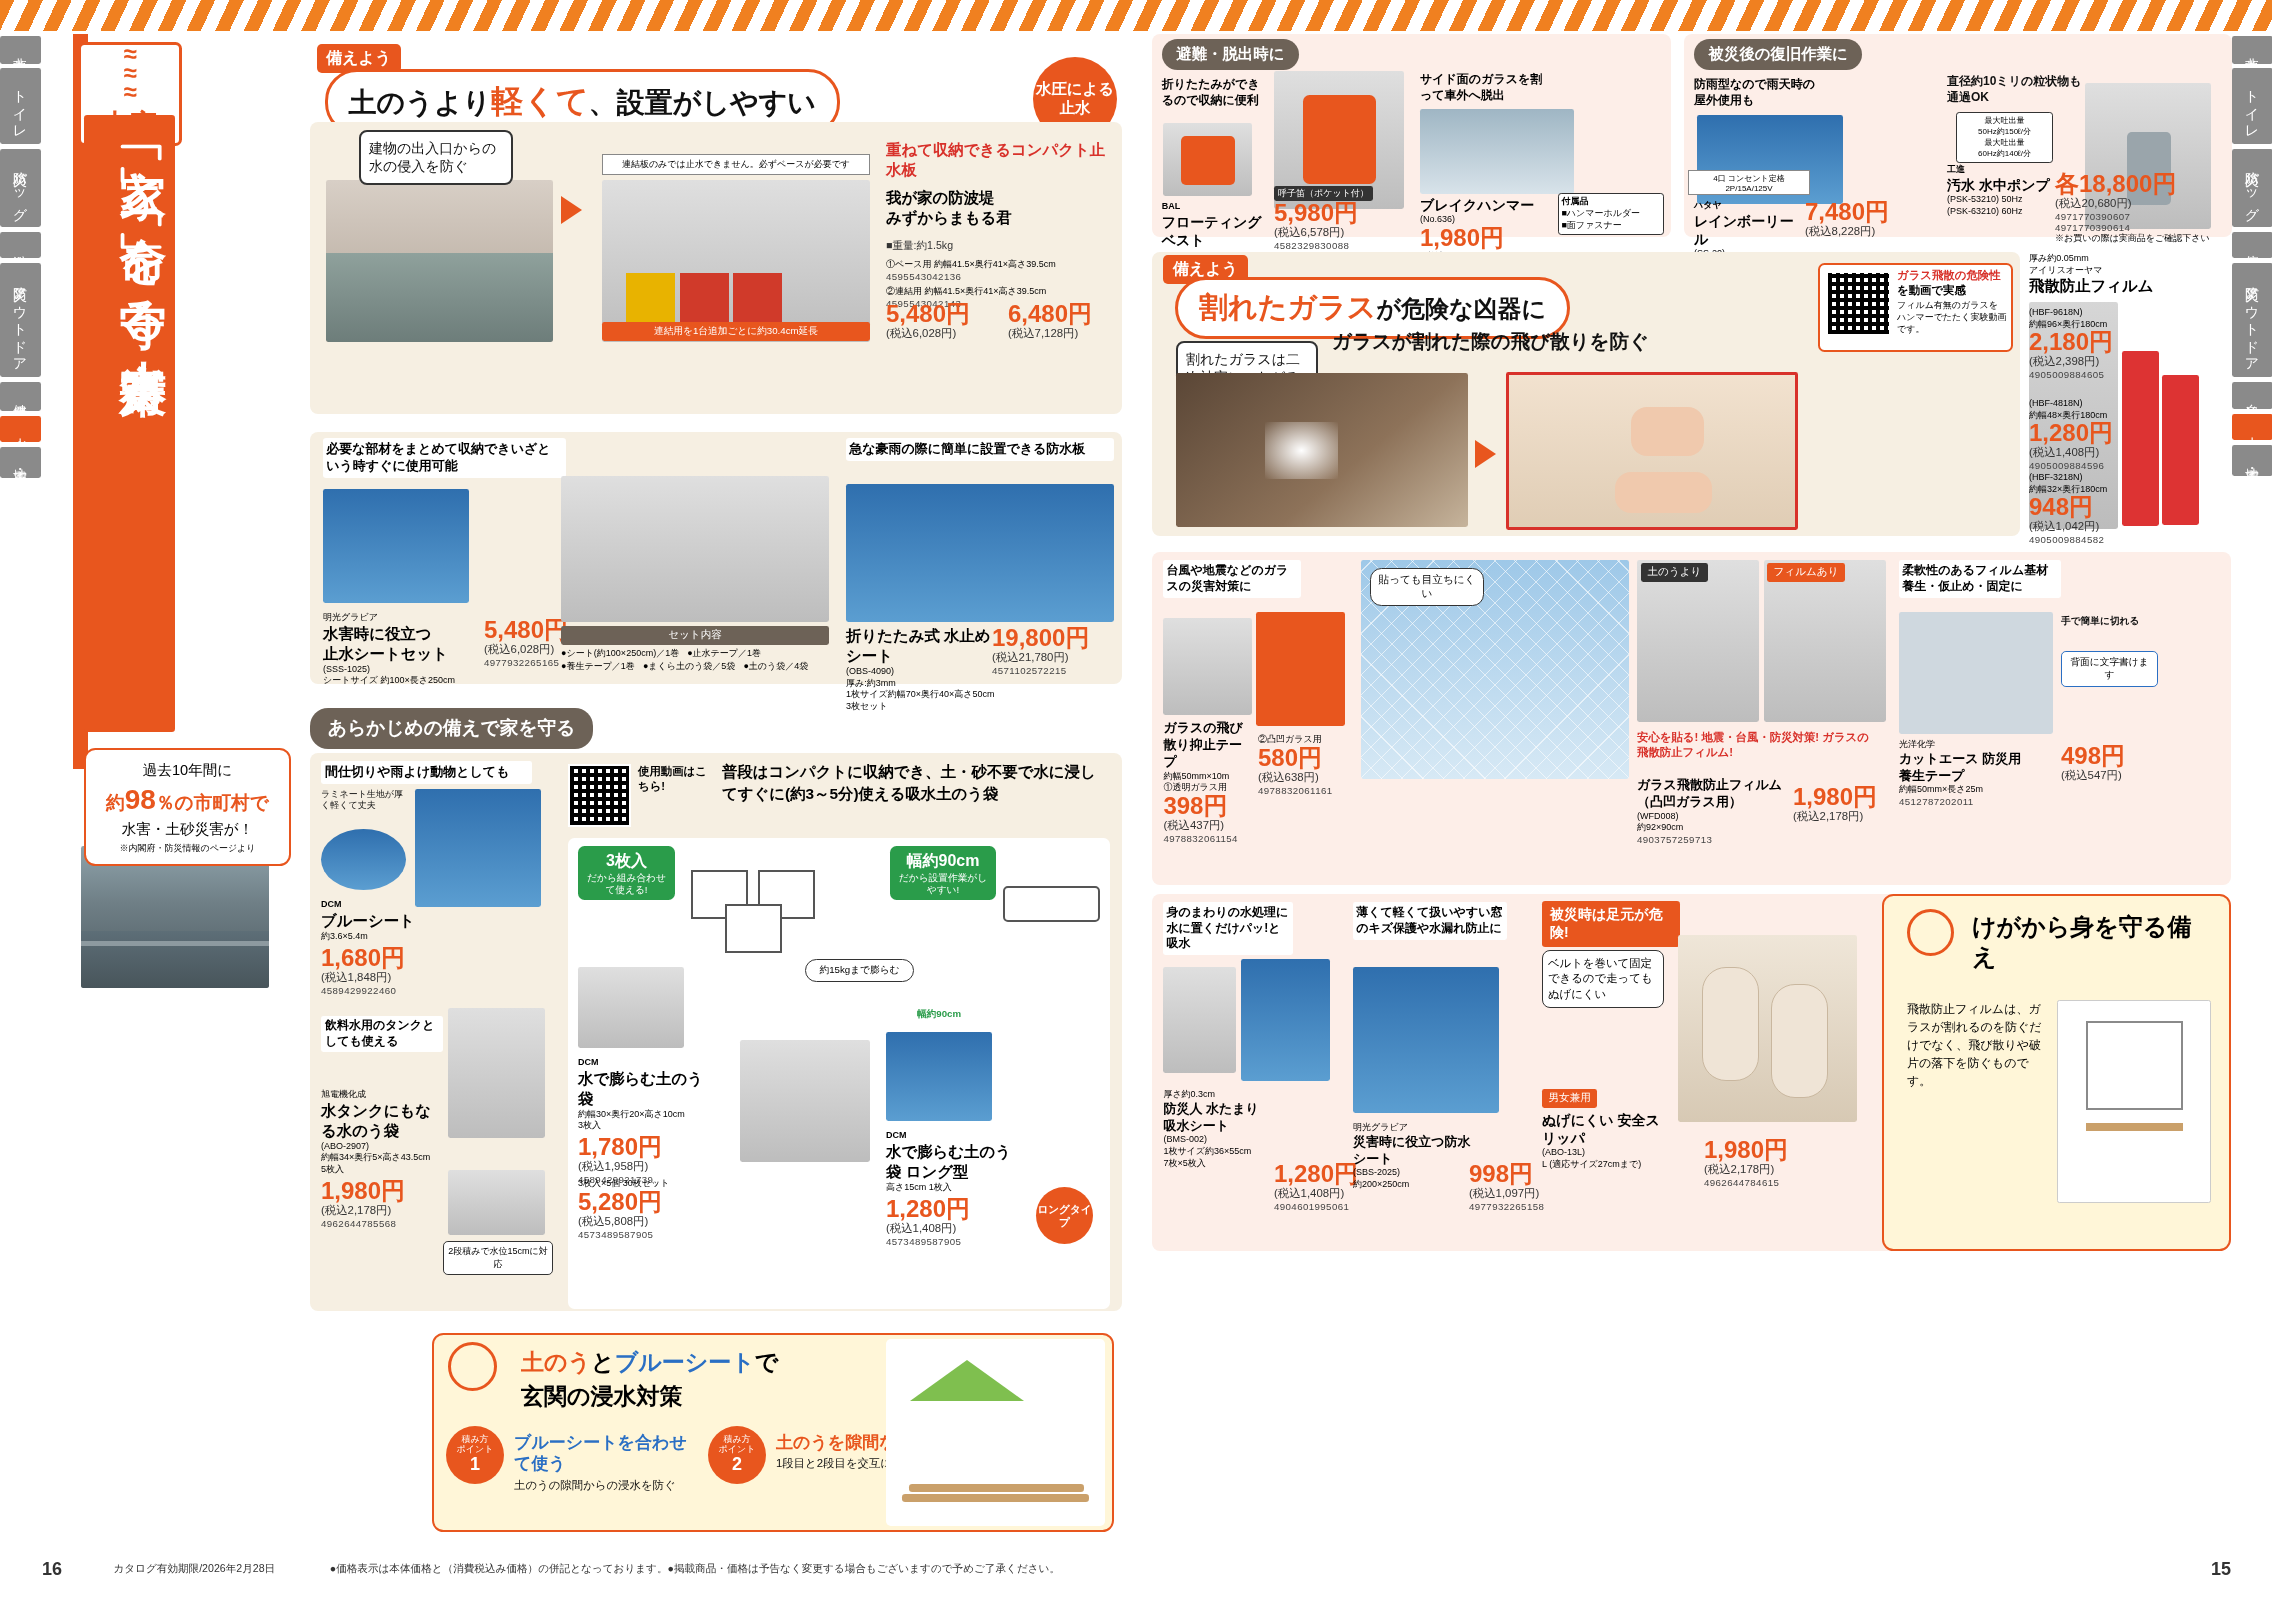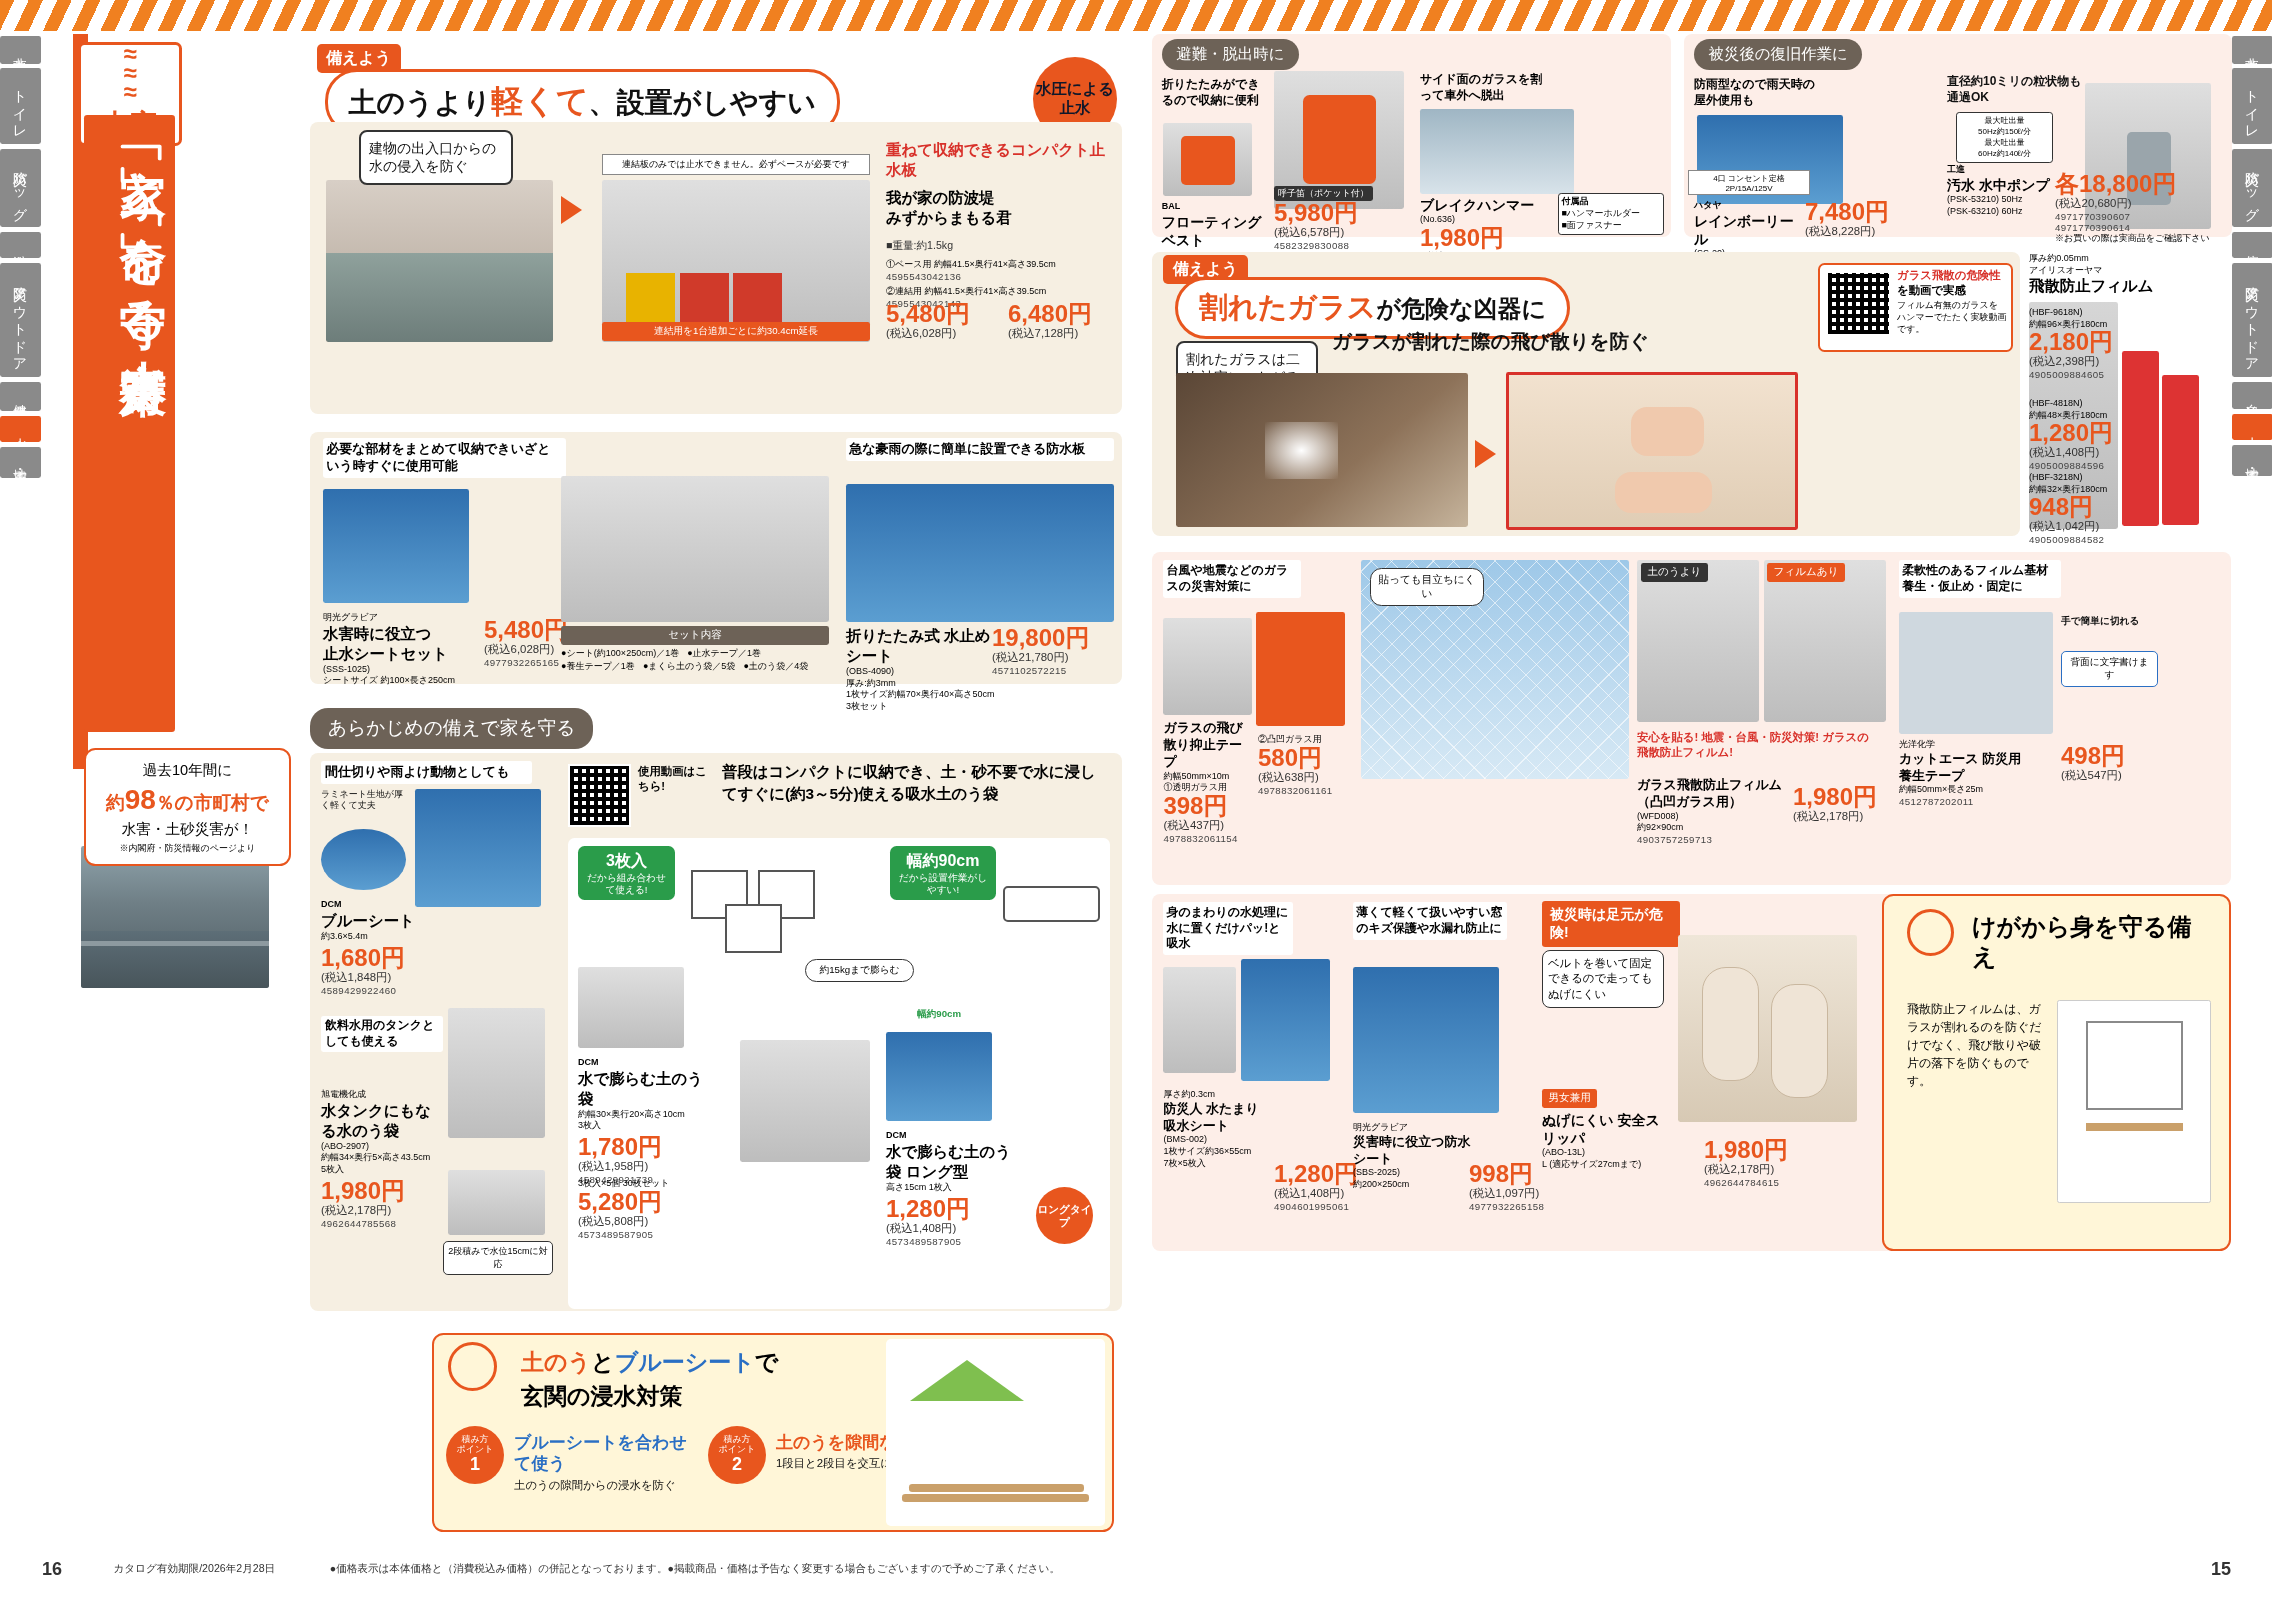--- a/index.html
+++ b/index.html
@@ -72,33 +72,33 @@
     position:absolute; left:42px; top:714px; width:207px;
     background:#fff; border:2.4px solid #e8561e; border-radius:11.4px; padding:9.7px 8px;
     text-align:center; font-size:14.6px; line-height:1.4;
   }
   .pct-bubble .big { color:#e8561e; font-weight:bold; font-size:18.7px; }
   .pct-bubble .big b { font-size:28px; }
 
   
   .sec-head {
     display:inline-block; background:#6d6257; color:#fff; font-size:18.7px;
-    padding:7.3px 18px; border-radius:18px; font-weight:normal;
+    padding:7.3px 18px; border-radius:18px; font-weight:bold;
   }
   .orange-banner {
     background:#fff; border:3.2px solid #e8561e; border-radius:32px;
     font-size:28px; font-weight:bold; padding:8px 21px; color:#111; display:inline-block;
   }
   .orange-banner em { color:#e8561e; font-style:normal; font-size:32px; }
   .flag {
     background:#e8561e; color:#fff; border-radius:4.9px; font-size:16px; font-weight:bold;
     padding:4px 9.7px; display:inline-block;
   }
   .circ-badge {
-    width:84px;height:84px;border-radius:50%;background:#e8561e;color:#0f172a;
+    width:84px;height:84px;border-radius:50%;background:#e8561e;color:#ffffff;
     display:flex;align-items:center;justify-content:center;text-align:center;
     font-size:15.4px;font-weight:bold;line-height:1.2;
   }
   .pname { font-size:15.4px; font-weight:bold; line-height:1.3; }
   .psub  { font-size:10.6px; color:#333; line-height:1.35; }
   .price { font-size:24px; font-weight:bold; color:#e8561e; line-height:1; }
   .tax { font-size:11.4px; color:#333; }
   .jan { font-size:9.7px; color:#444; letter-spacing:0.4px; }
   .desc { font-size:13px; line-height:1.4; color:#111; }
 

